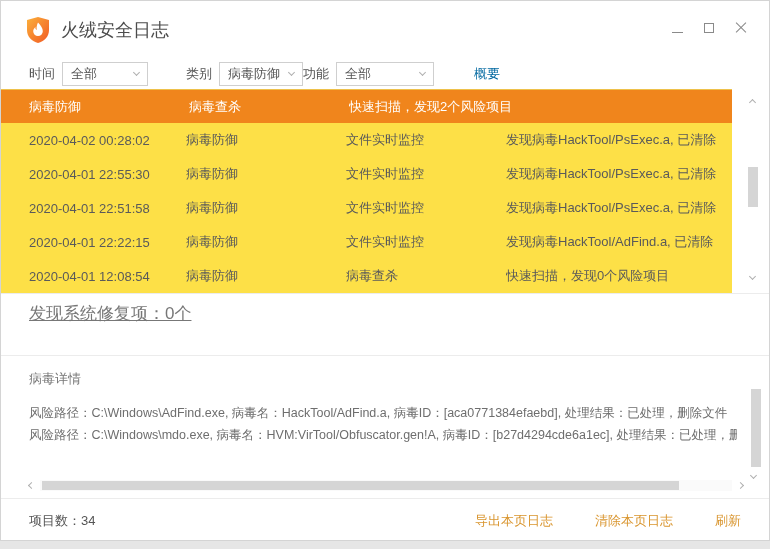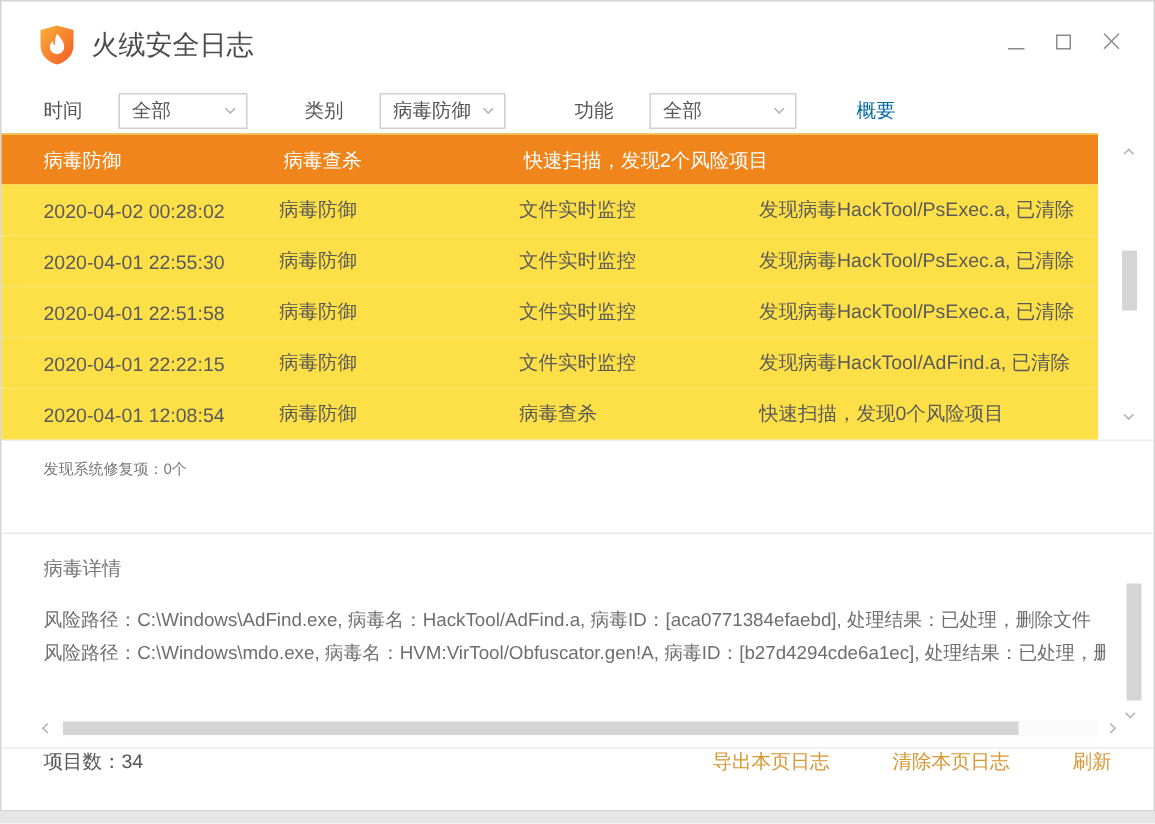--- a/index.html
+++ b/index.html
@@ -37,27 +37,27 @@
   .chev.left  { transform:rotate(135deg); }
   .chev.right { transform:rotate(-45deg); }
   .chev.sm { width:5px; height:5px; border-color:#b0b0b0; }
 
   
   .filterbar { height:31px; display:flex; align-items:center; padding-left:28px; font-size:13px; color:#555; }
   .flabel { flex:none; }
   .fselect {
     height:24px; border:1px solid #cfcfcf; background:#fff; color:#555;
     display:flex; align-items:center; justify-content:space-between;
-    padding:0 8px; margin-left:24px; font-size:13px; cursor:default;
+    padding:0 8px; margin-left:7px; font-size:13px; cursor:default;
   }
   .fs-time { width:86px; }
   .fs-cat  { width:84px; }
   .fs-func { width:98px; }
   .ml-cat  { margin-left:38px; }
-  .ml-func { margin-left:46px; }
+  .ml-func { }
   .ml-sum  { margin-left:40px; color:#0369a1; }
 
   
   .table-area { position:relative; height:205px; border-bottom:1px solid #ececec; }
   .trow {
     height:34px; display:flex; align-items:center;
     padding-left:28px; margin-right:37px;
     font-size:13px; color:#5a5a5a; background:#fde047; cursor:default;
   }
   .trow.selected { background:var(--accent); color:#fff; border-top:1px solid #eec14b; }
@@ -67,40 +67,40 @@
   .c-sum  { flex:1; overflow:hidden; white-space:nowrap; }
 
   .vscroll { position:absolute; right:8px; top:0; bottom:0; width:16px; }
   .vscroll .chev { position:absolute; left:5px; }
   .vscroll .chev.up { top:8px; }
   .vscroll .chev.down { bottom:14px; }
   .vthumb { position:absolute; left:3px; width:10px; background:#d5d5d5; }
   .table-area .vthumb { top:78px; height:40px; }
 
   
-  .repair { height:62px; padding:9px 28px; font-size:10px; color:#777; line-height:22px; border-bottom:1px solid #ececec; }
+  .repair { height:62px; padding:9px 28px; font-size:17px; color:#777; line-height:22px; border-bottom:1px solid #ececec;text-decoration:underline; }
 
   
   .detail { position:relative; height:142px; }
   .detail-title { padding:14px 28px 0; font-size:13px; color:#777; }
   .dlines { margin-top:14px; padding-left:28px; margin-right:32px; overflow:hidden; }
   .dline { font-size:12.5px; color:#6e6e6e; line-height:22px; white-space:nowrap; }
   .detail .vthumb { top:33px; height:78px; right:8px; left:auto; }
   .detail .chev.down { position:absolute; right:13px; bottom:20px; }
 
   .hscroll {
     position:absolute; left:28px; right:26px; bottom:6px; height:13px;
     display:flex; align-items:center;
   }
   .hscroll .chev { flex:none; }
   .htrack { flex:1; height:11px; margin:0 6px; position:relative; background:#fafafa; }
   .hthumb { position:absolute; left:2px; top:1px; height:9px; width:92%; background:#d5d5d5; }
 
   
-  .footer { height:44px; border-top:1px solid #ececec; display:flex; align-items:flex-start; padding:0 28px; }
+  .footer { height:44px; border-top:1px solid #ececec; display:flex; align-items:center; padding:0 28px; }
   .count { font-size:13px; color:#555; }
   .actions { margin-left:auto; display:flex; gap:42px; }
   .action { font-size:13px; color:var(--action); cursor:pointer; }
 </style>
 </head>
 <body>
 
 <div class="window">
 
   <div class="titlebar">

